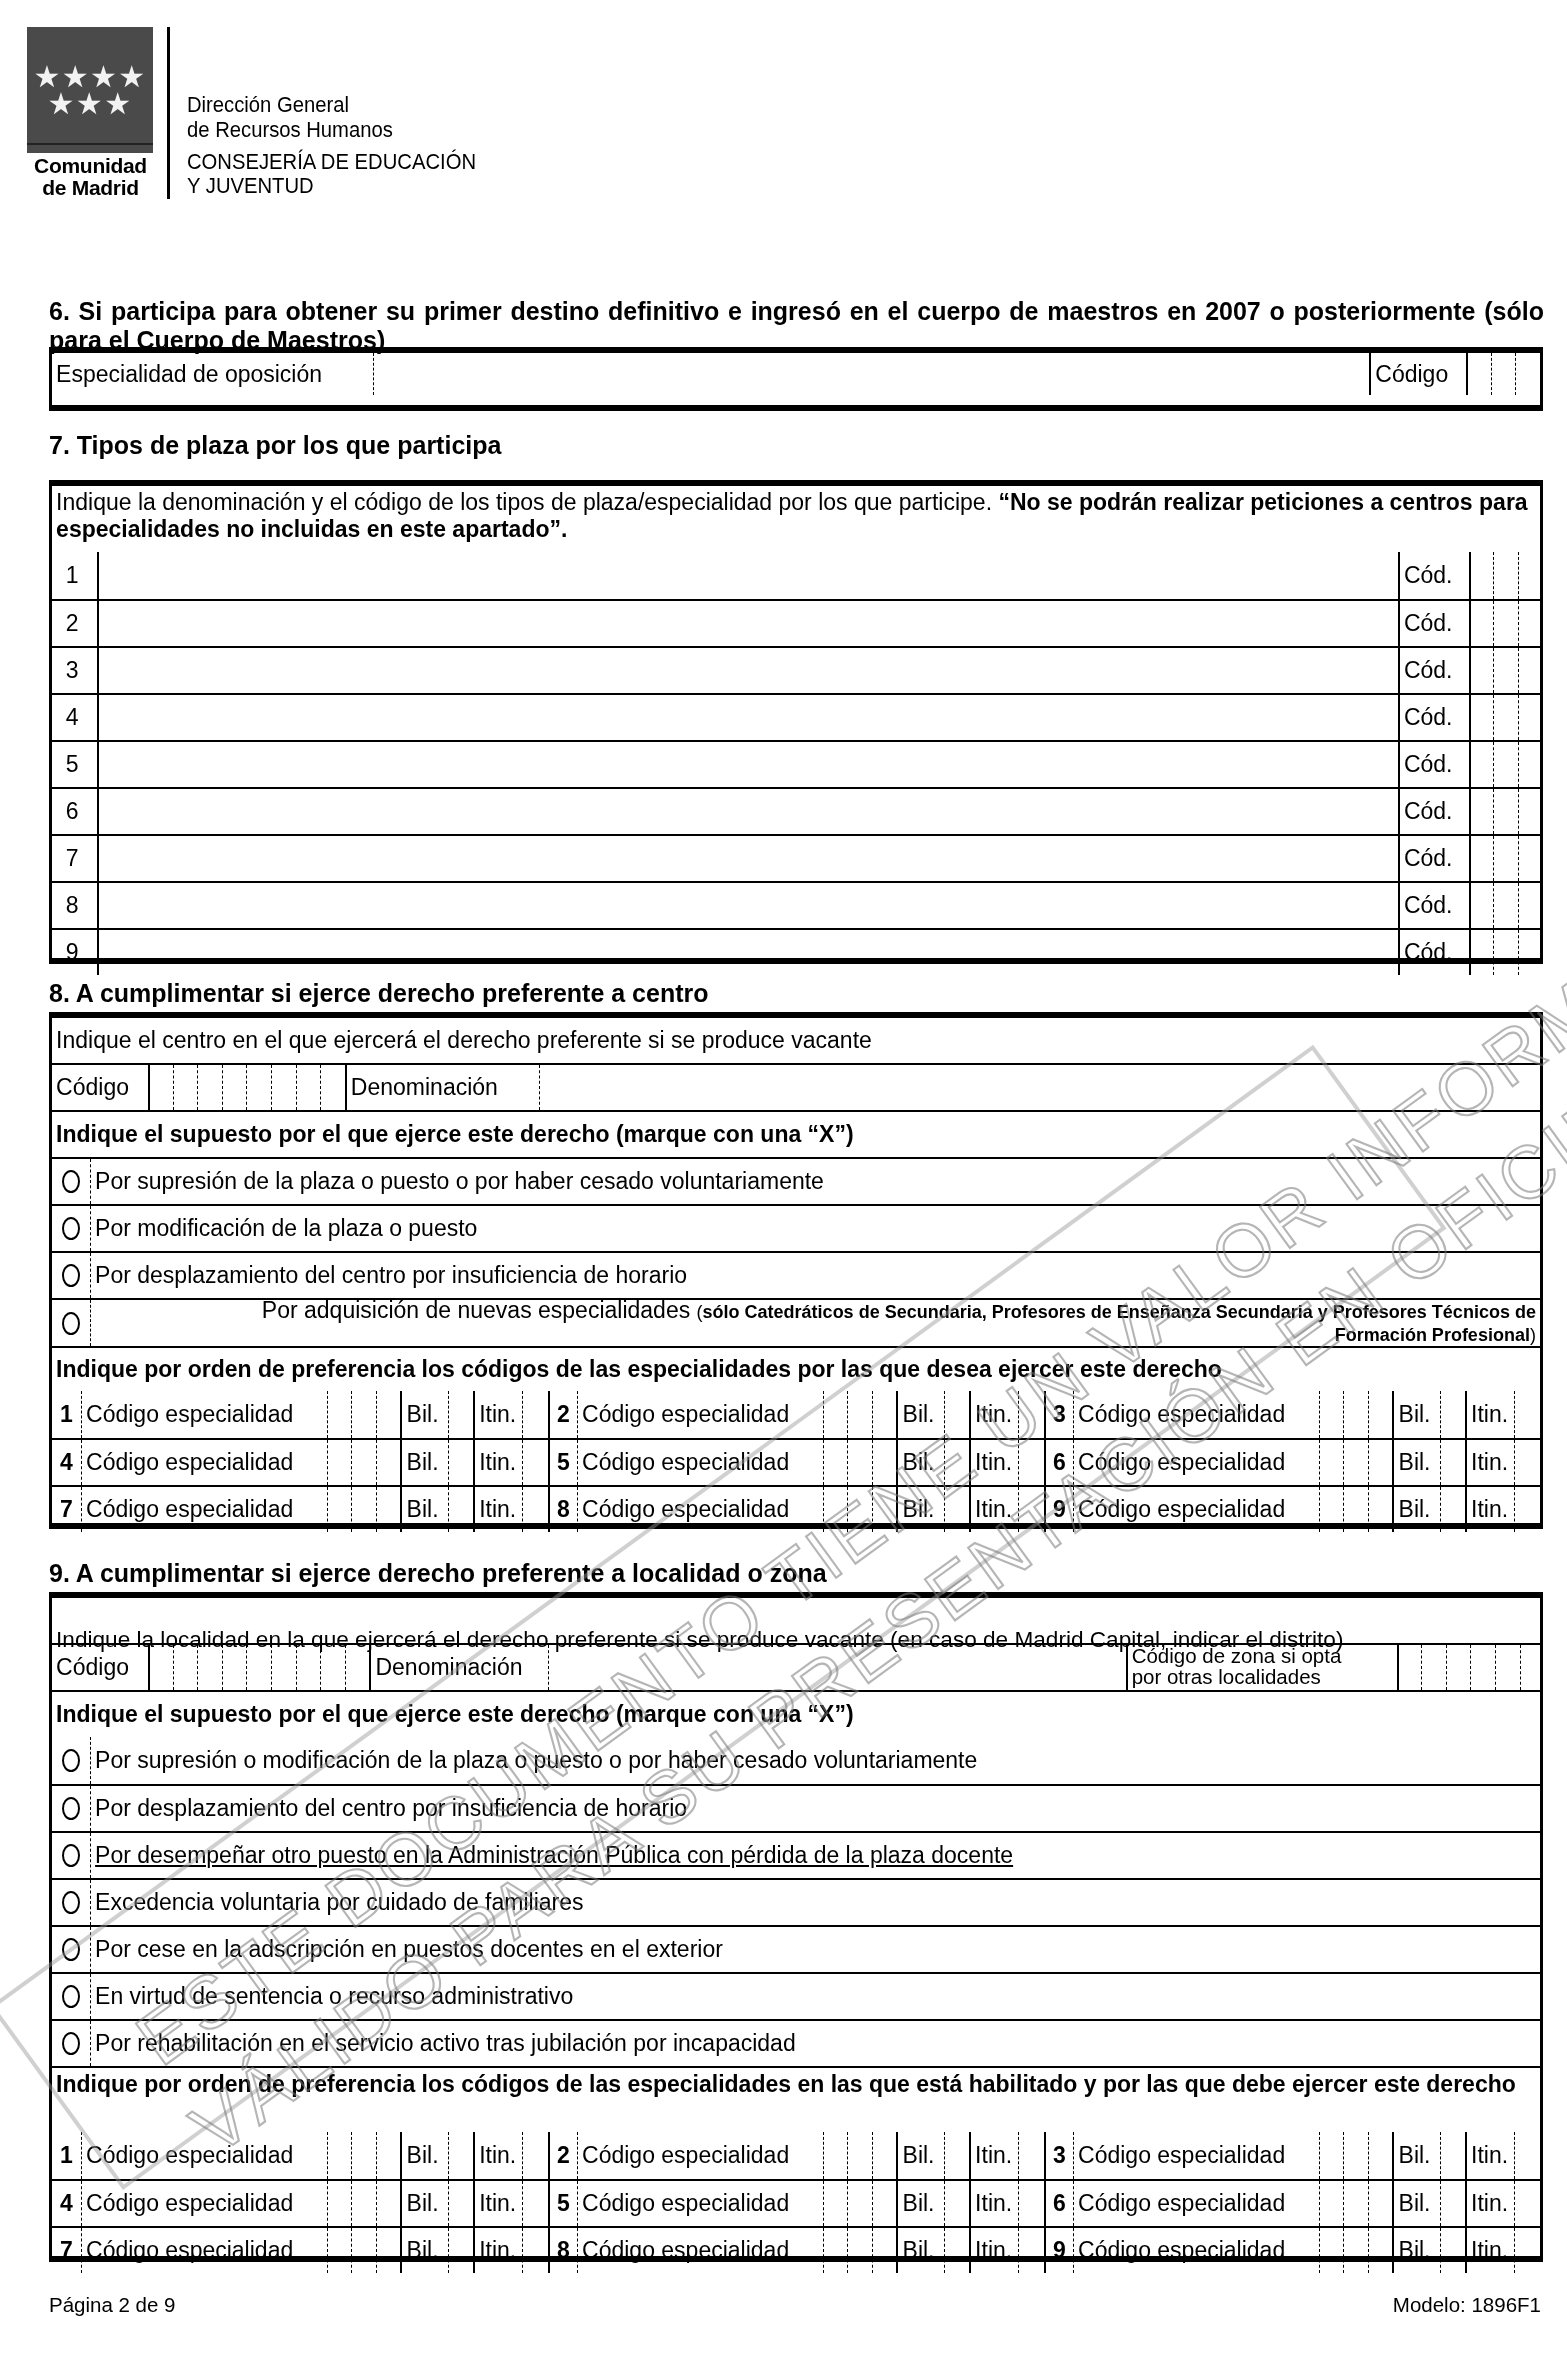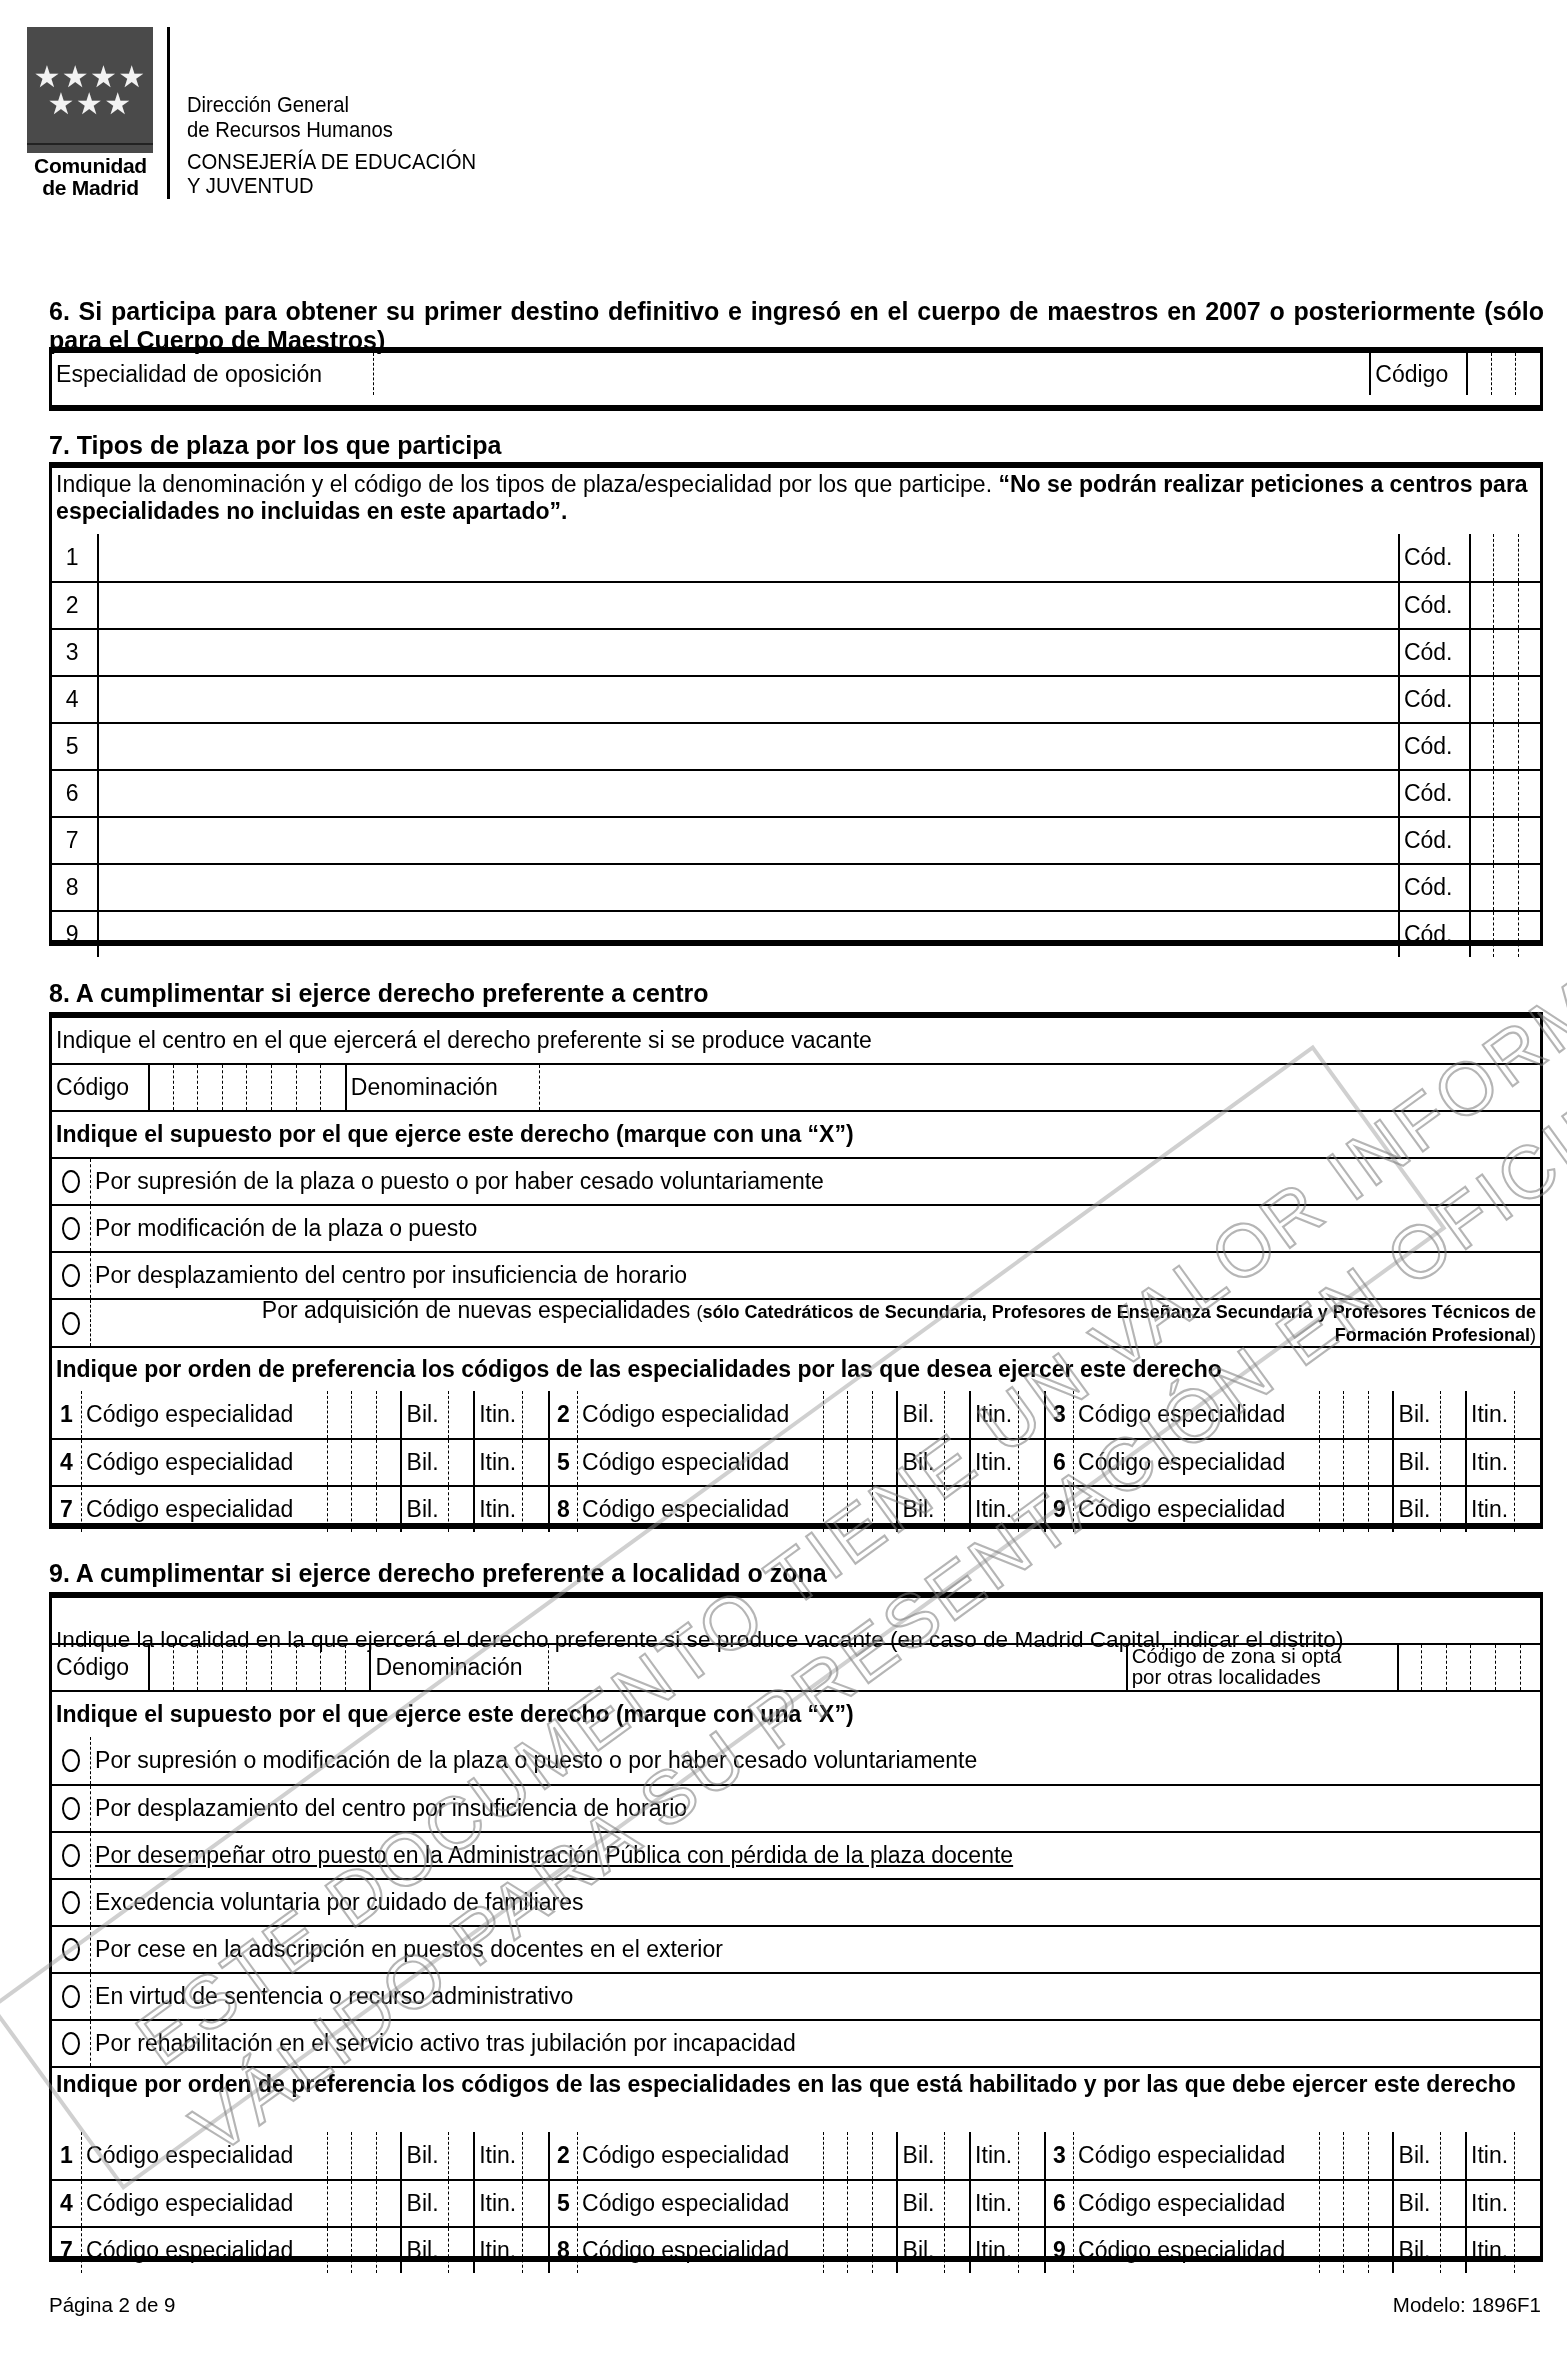--- a/index.html
+++ b/index.html
@@ -68,21 +68,21 @@
     <div class="cell" style="width:321px;">Especialidad de oposición</div>
     <div class="cell vd grow"></div>
     <div class="cell vs" style="width:97px;">Código</div>
     <div class="cell vs" style="width:24.6px;"></div>
     <div class="cell vd" style="width:24.6px;"></div>
     <div class="cell vd" style="width:24.6px;"></div>
   </div>
 </div>
 
 <div class="sec-title" style="top:431px;">7. Tipos de plaza por los que participa</div>
-<div class="tbl" style="top:462px; height:484px;">
+<div class="tbl" style="top:480px; height:484px;">
   <div class="row" style="height:66px;">
     <div class="txt"><span>Indique la denominación y el código de los tipos de plaza/especialidad por los que participe. </span><span class="bold">“No se podrán realizar peticiones a centros para especialidades no incluidas en este apartado”.</span></div>
   </div>
   <div id="sec7-rows">
       <div class="row" style="height:47px;">
         <div class="cell" style="width:45px; padding-left:13.7px;">1</div>
         <div class="cell vs grow"></div>
         <div class="cell vs" style="width:71px;">Cód.</div>
         <div class="cell vs" style="width:24.6px;"></div>
         <div class="cell vd" style="width:24.6px;"></div>

